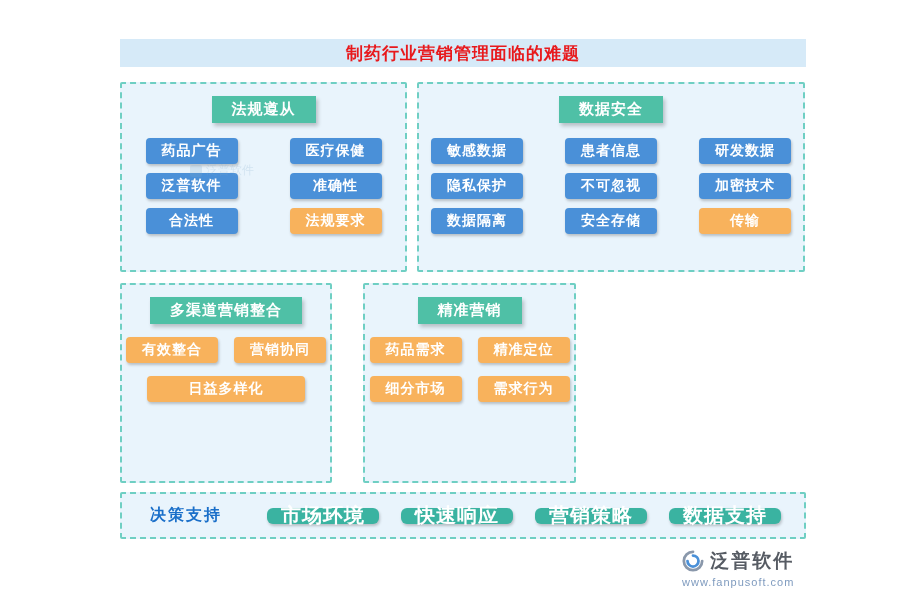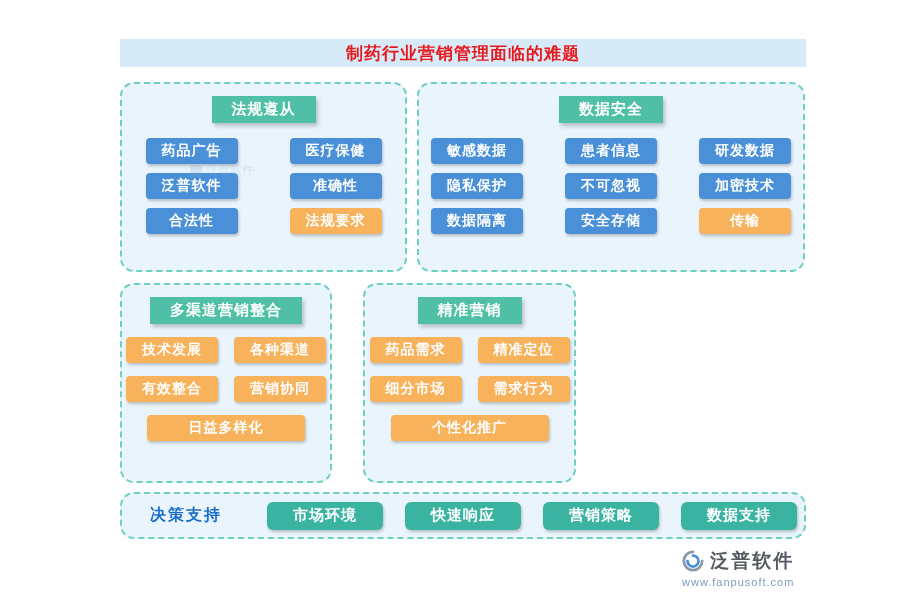--- a/index.html
+++ b/index.html
@@ -13,21 +13,21 @@
     background:var(--title-bg,#d6eaf8); color:var(--title-text,#e8191c);
     font-size:17px; font-weight:bold;
     display:flex; align-items:center; justify-content:center;
     letter-spacing:1px;
   }
 
   .section {
     position:absolute;
     border:2px dashed var(--section-border,#6fcfc3);
     background:var(--section-bg,#e9f4fc);
-    border-radius:14px;
+    border-radius:2px;
   }
   #sec-compliance { left:120px; top:82px;  width:287px; height:190px; }
   #sec-datasec    { left:417px; top:82px;  width:388px; height:190px; }
   #sec-channel    { left:120px; top:283px; width:212px; height:200px; }
   #sec-precision  { left:347px; top:283px; width:213px; height:200px;margin-left:16px; }
   #sec-customer   { left:575px; top:283px; width:230px; height:200px; }
   #sec-footer     { left:120px; top:492px; width:686px; height:47px;
                     display:flex; align-items:center; padding-left:28px; }
 
   .badge {
@@ -57,22 +57,22 @@
   .btn.blue   { background:var(--blue-btn,#4a90d8); }
   .btn.orange { background:var(--orange-btn,#f8b25c); }
   .btn.wide   { min-width:158px; }
 
   .footer-label {
     color:var(--footer-label,#1a6fc9); font-size:16px; font-weight:bold;
     letter-spacing:2px; margin-right:45px; white-space:nowrap;
   }
   .footer-btns { display:flex; gap:22px; }
   .btn.teal {
-    background:var(--teal-btn,#3ab3a1); height:28px; font-size:15px;
-    border-radius:6px; padding:0 26px; min-width:0;
+    background:var(--teal-btn,#3ab3a1); height:16px; font-size:20px;
+    border-radius:6px; padding:0 14px; min-width:0;
   }
 
   .watermark {
     position:absolute; left:190px; top:162px;
     display:flex; align-items:center; gap:4px;
     opacity:0.22; color:#7fa8c9; font-size:12px; pointer-events:none;
   }
   .watermark .wm-box { width:12px; height:12px; background:#7fa8c9; border-radius:2px; }
 
   .brand { position:absolute; left:682px; top:548px; display:flex; flex-direction:column; align-items:center; }
@@ -123,46 +123,39 @@
         <div class="btn blue">安全存储</div>
         <div class="btn orange">传输</div>
       </div>
     </div>
   </div>
 
   <div class="section" id="sec-channel">
     <div class="badge">多渠道营销整合</div>
     <div class="rows mid-rows">
       <div class="row gap-sm">
-        <div class="btn orange">技术发展</div>
-        <div class="btn orange">各种渠道</div>
-      </div>
-      <div class="row gap-sm">
         <div class="btn orange">有效整合</div>
         <div class="btn orange">营销协同</div>
       </div>
       <div class="row gap-sm">
         <div class="btn orange wide">日益多样化</div>
       </div>
     </div>
   </div>
 
   <div class="section" id="sec-precision">
     <div class="badge">精准营销</div>
     <div class="rows mid-rows">
       <div class="row gap-sm">
         <div class="btn orange">药品需求</div>
         <div class="btn orange">精准定位</div>
       </div>
       <div class="row gap-sm">
         <div class="btn orange">细分市场</div>
         <div class="btn orange">需求行为</div>
-      </div>
-      <div class="row gap-sm">
-        <div class="btn orange wide">个性化推广</div>
       </div>
     </div>
   </div>
 
 
   <div class="section" id="sec-footer">
     <div class="footer-label">决策支持</div>
     <div class="footer-btns">
       <div class="btn teal">市场环境</div>
       <div class="btn teal">快速响应</div>

